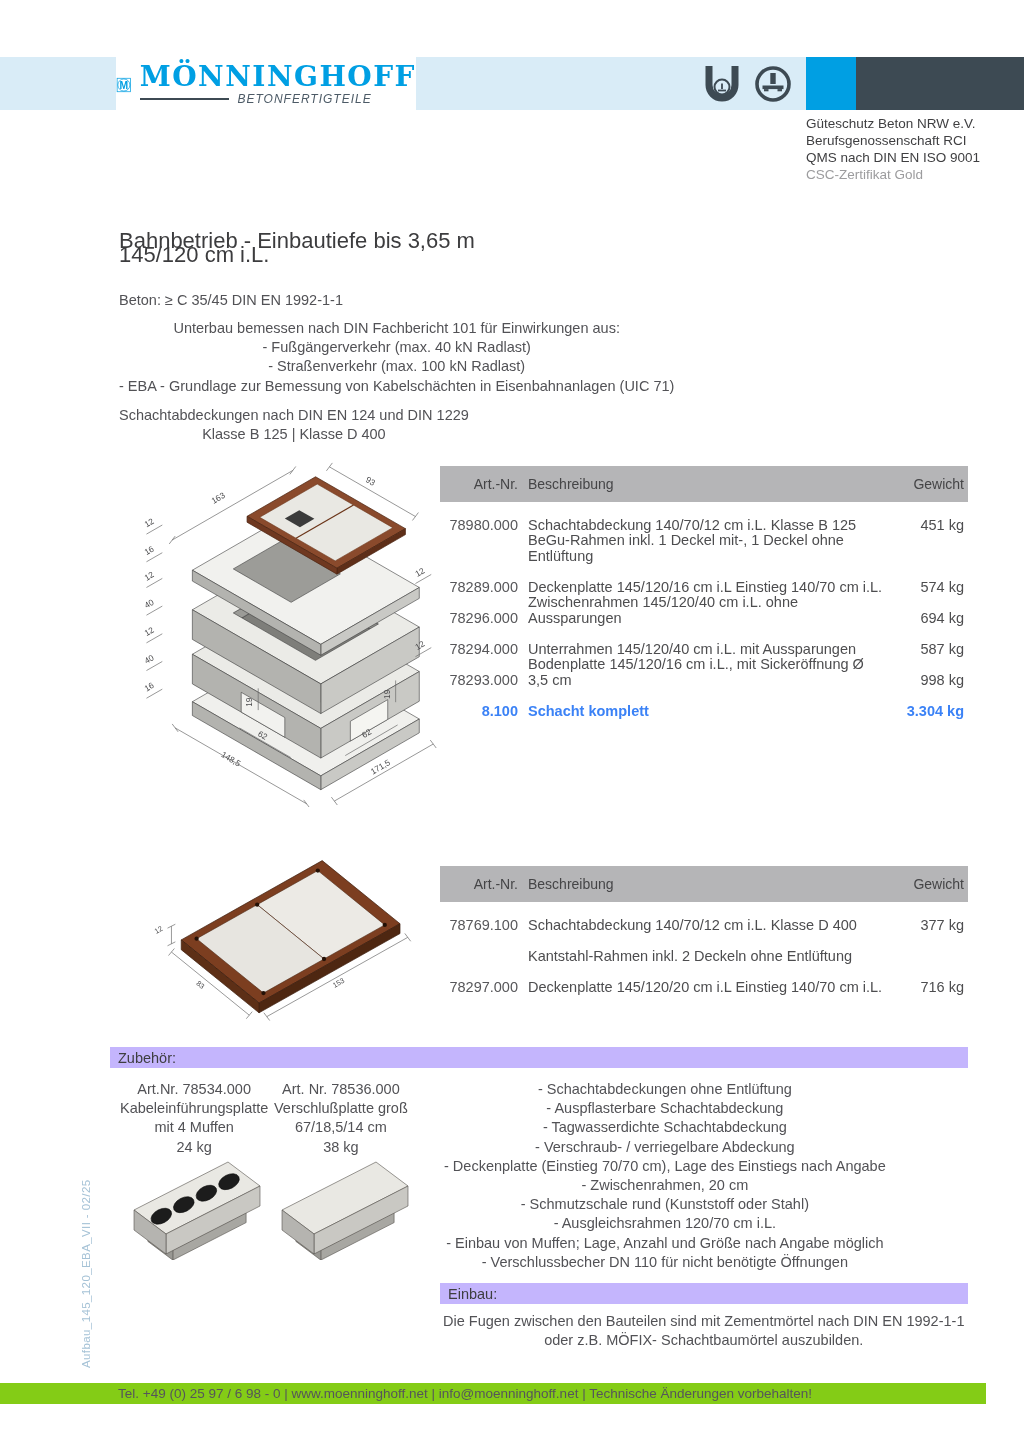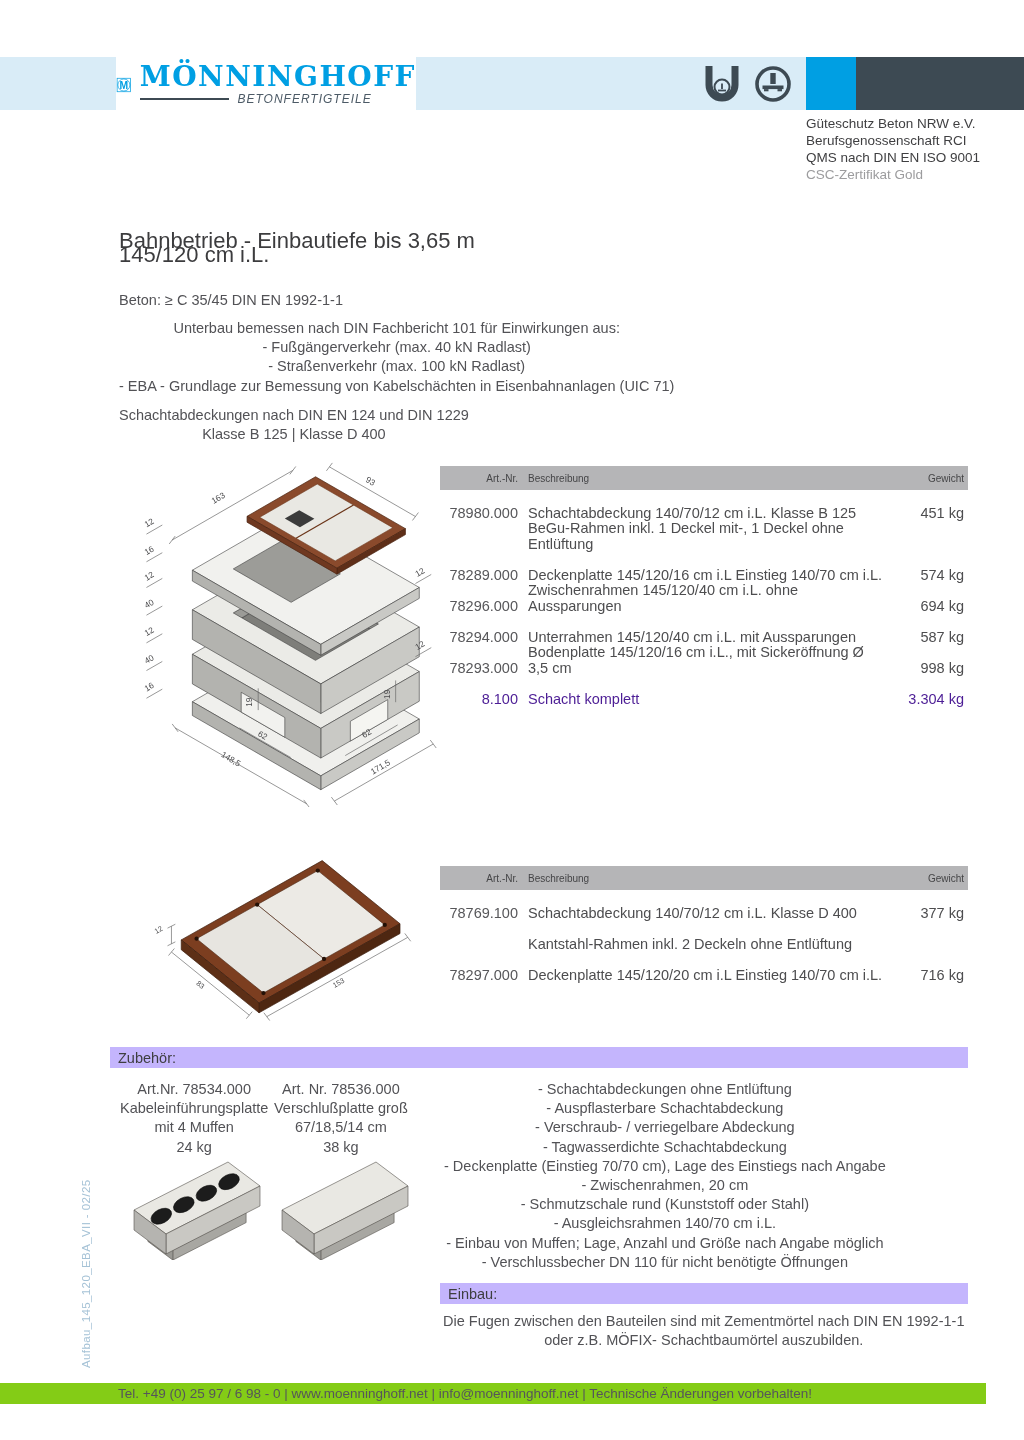--- a/index.html
+++ b/index.html
@@ -19,29 +19,29 @@
   .certs{left:806px;top:115px;font-size:13.5px;line-height:17px;color:#3f3f41;}
   .certs .muted{color:#9c9c9e;}
   
   .titlerow{left:119px;top:174px;white-space:nowrap;}
   .title-main{font-size:41px;font-weight:bold;color:#3a3a3c;letter-spacing:-0.5px;}
   .title-grade{font-size:29px;color:#4c4c4e;margin-left:10px;}
   .subtitle{left:119px;font-size:22px;color:#3c3c3e;}
   .smalltext{font-size:14.5px;line-height:19.2px;color:#525256;text-align:center;}
   
   .tbl{left:440px;width:528px;font-size:14.5px;}
-  .bar{height:24px;background:#b5b5b7;color:#454547;display:flex;align-items:center;font-size:10px;}
+  .bar{height:36px;background:#b5b5b7;color:#454547;display:flex;align-items:center;font-size:14px;}
   .bar .hart{width:78px;text-align:right;}
   .bar .hdesc{flex:1;padding-left:10px;}
   .bar .hwt{width:80px;text-align:right;padding-right:4px;}
   .trow{height:31px;display:flex;align-items:flex-end;}
   .tart{width:78px;text-align:right;color:#57575a;}
   .tdesc{flex:1;padding-left:10px;color:#4d4d4f;}
   .twt{width:80px;text-align:right;padding-right:4px;color:#4d4d4f;}
-  .trow.bold .tart,.trow.bold .tdesc,.trow.bold .twt{font-weight:normal;color:#4c1d95;}
+  .trow.bold .tart,.trow.bold .tdesc,.trow.bold .twt{font-weight:bold;color:#3b82f6;}
   
   .secbar{height:21px;background:#c4b5fd;color:#3e3e40;font-size:14.5px;display:flex;align-items:center;padding-left:8px;box-sizing:border-box;}
   
   .footer{left:0;top:1383px;width:986px;height:21px;background:#84cc16;display:flex;align-items:center;}
   .footer span{padding-left:118px;font-size:13.5px;color:#55565a;}
   .sidelabel{left:80px;top:1368px;transform:rotate(-90deg);transform-origin:0 0;
              font-size:11.5px;color:#a5c2d6;letter-spacing:0.4px;white-space:nowrap;}
   svg text{font-family:"Liberation Sans", sans-serif;}
   .dimtxt{font-size:8.5px;fill:#4c4c4e;}
   .dimtxt2{font-size:7.5px;fill:#4c4c4e;}
@@ -336,26 +336,26 @@
       <polygon points="29.9,81.4 54.8,100.1 54.8,110.1 29.9,91.4" fill="#999893"></polygon>
       <polygon points="110,12 142,36 48,84 16,60" fill="#e9e8e3"></polygon>
       <polygon points="142,36 48,84 48,104 142,56" fill="#c9c8c3"></polygon>
       <polygon points="16,60 48,84 48,104 16,80" fill="#b5b4b0"></polygon>
     </g>
   </svg>
 
   <div class="abs smalltext" style="left:444px;top:1080px;">
     <div>- Schachtabdeckungen ohne Entlüftung</div>
     <div>- Auspflasterbare Schachtabdeckung</div>
+    <div>- Tagwasserdichte Schachtabdeckung</div>
     <div>- Verschraub- / verriegelbare Abdeckung</div>
-    <div>- Tagwasserdichte Schachtabdeckung</div>
     <div>- Deckenplatte (Einstieg 70/70 cm), Lage des Einstiegs nach Angabe</div>
     <div>- Zwischenrahmen, 20 cm</div>
     <div>- Schmutzschale rund (Kunststoff oder Stahl)</div>
-    <div>- Ausgleichsrahmen 140/70 cm i.L.</div>
+    <div>- Ausgleichsrahmen 120/70 cm i.L.</div>
     <div>- Einbau von Muffen; Lage, Anzahl und Größe nach Angabe möglich</div>
     <div>- Verschlussbecher DN 110 für nicht benötigte Öffnungen</div>
   </div>
 
   <div class="abs secbar" style="left:440px;top:1283px;width:528px;">
     <span>Einbau:</span>
   </div>
   <div class="abs smalltext" style="left:443px;top:1312px;">
     <div>Die Fugen zwischen den Bauteilen sind mit Zementmörtel nach DIN EN 1992-1-1</div>
     <div>oder z.B. MÖFIX- Schachtbaumörtel auszubilden.</div>

